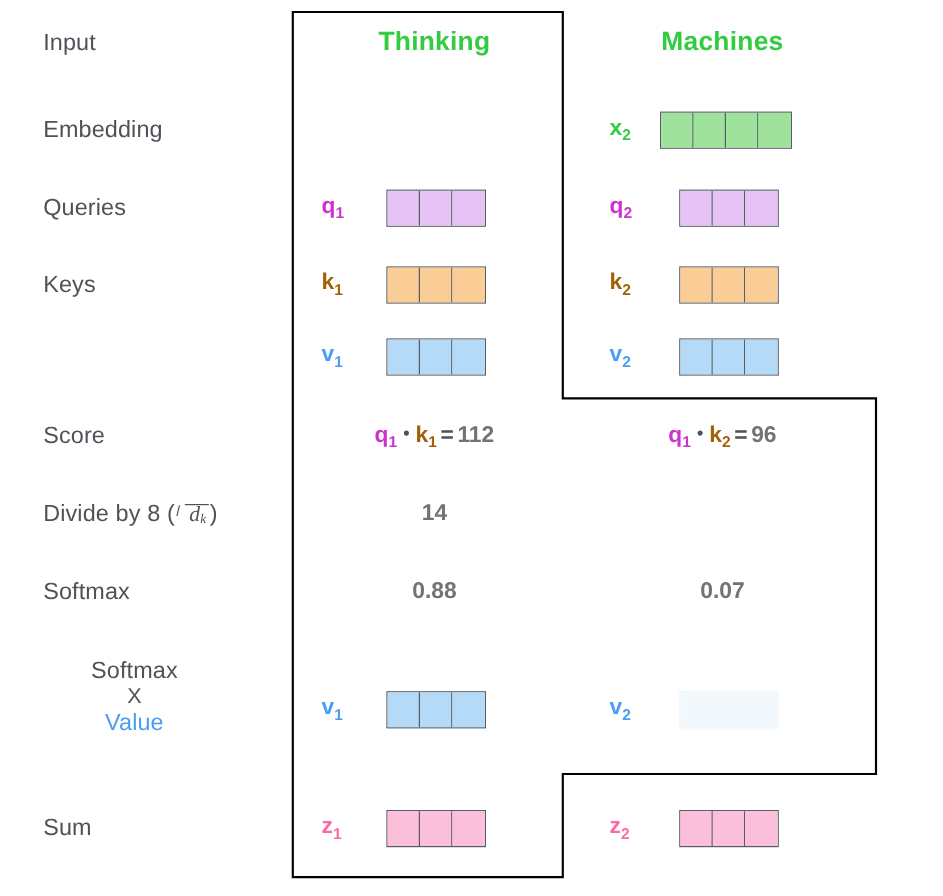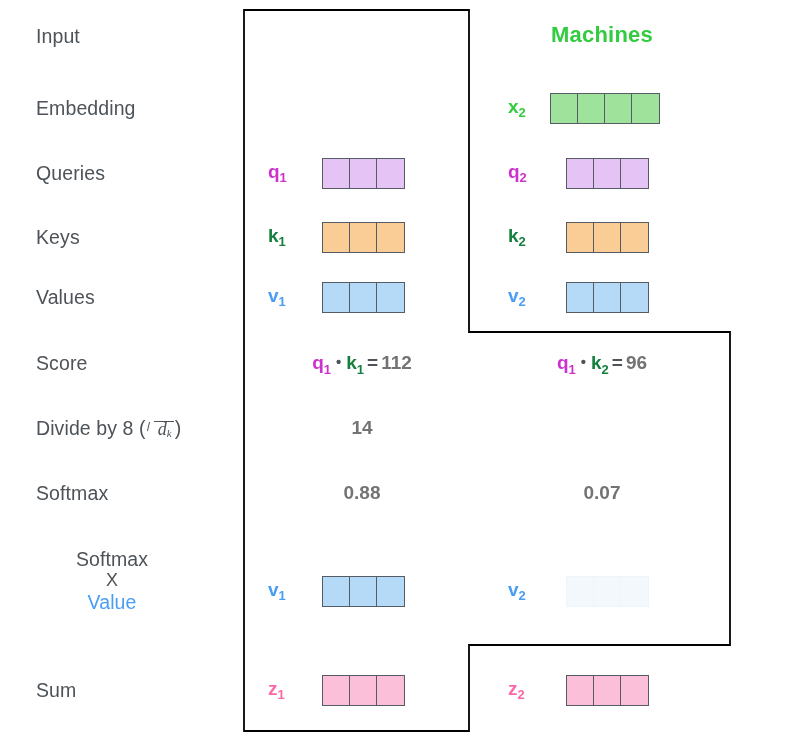--- a/index.html
+++ b/index.html
@@ -106,21 +106,21 @@
   .vec-cells .cell {
     width: 27px; height: 29px;
     border-right: 1.6px solid #555c63;
   }
   .vec-cells.faded .cell { border-right-color: #eef4fb; }
   .vec-cells .cell:last-child { border-right: none; }
 
   
   .c-green  { color: #33cc40; }
   .c-purple { color: #cc33cc; }
-  .c-orange { color: #15803d; }
+  .c-orange { color: #a16207; }
   .c-blue   { color: #4a9df5; }
   .c-pink   { color: #fc69a6; }
   .c-olive  { color: #737373; }
 
   .f-green  { background: #9ee29c; }
   .f-purple { background: #e5c4f5; }
   .f-orange { background: #fbcd96; }
   .f-blue   { background: #b5daf8; }
   .f-blue-faint { background: #f3f8fd; }
   .f-pink   { background: #fcbfd9; }
@@ -150,38 +150,38 @@
 <div id="stage">
 
   <svg id="outline" viewBox="0 0 786 747" width="786" height="747">
     <path d="M 244 10 L 469 10 L 469 332 L 730 332 L 730 645 L 469 645 L 469 731 L 244 731 Z" fill="none" stroke="#000000" stroke-width="1.8"></path>
   </svg>
 
   <div class="row-label" style="top:25px">Input</div>
   <div class="row-label" style="top:97px">Embedding</div>
   <div class="row-label" style="top:162px">Queries</div>
   <div class="row-label" style="top:226px">Keys</div>
-  <div class="row-label" style="top:286px">Values</div>
   <div class="row-label" style="top:352px">Score</div>
 
   <div class="row-label" style="top:417px">
     <span>Divide by 8 (</span><span class="mathsqrt"><i>d</i><sub>k</sub></span><span>)</span>
   </div>
 
   <div class="row-label" style="top:482px">Softmax</div>
 
   <div class="row-label multi" style="top:548px">
     <span>Softmax</span>
     <span class="sub-x">X</span>
     <span class="sub-value">Value</span>
   </div>
 
   <div class="row-label" style="top:679px">Sum</div>
 
   <div class="col" id="col-1">
+    <div class="col-title">Thinking</div>
 
 
     <div class="vec-row" style="top:158px">
       <div class="vec-tag c-purple">q<sub>1</sub></div>
       <div class="vec-cells" style="left:78px">
         <div class="cell f-purple"></div>
         <div class="cell f-purple"></div>
         <div class="cell f-purple"></div>
       </div>
     </div>

